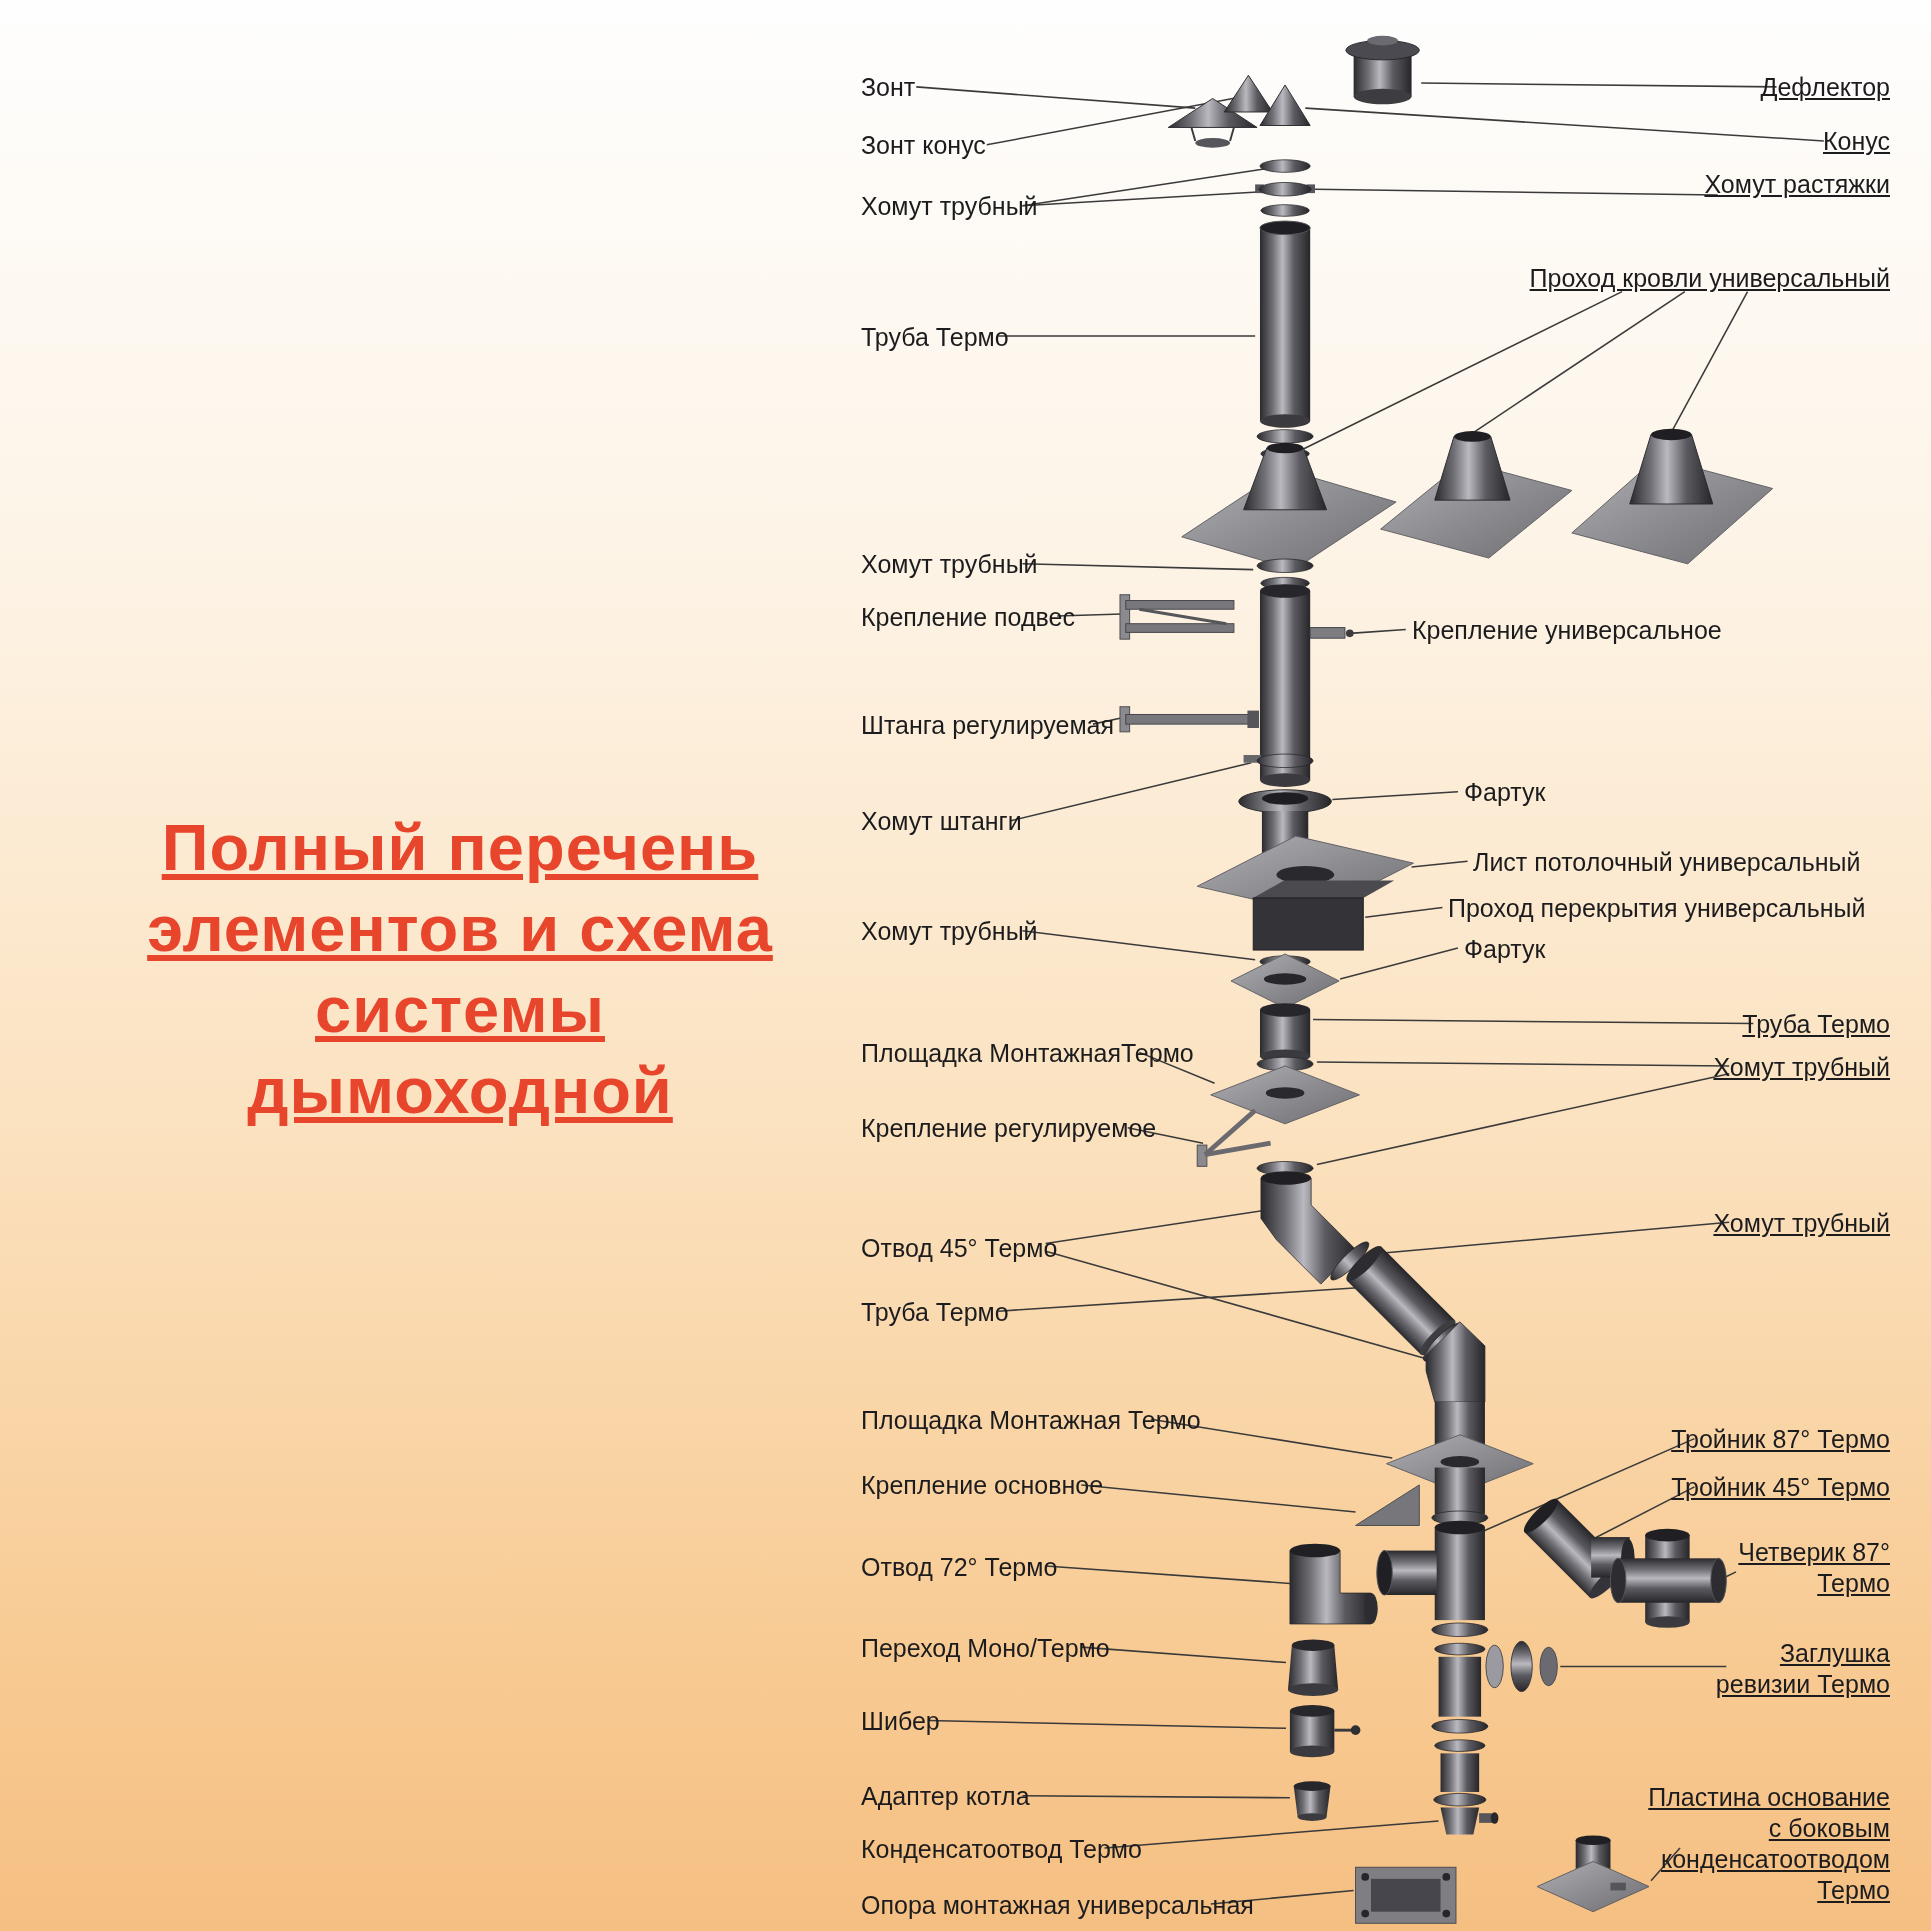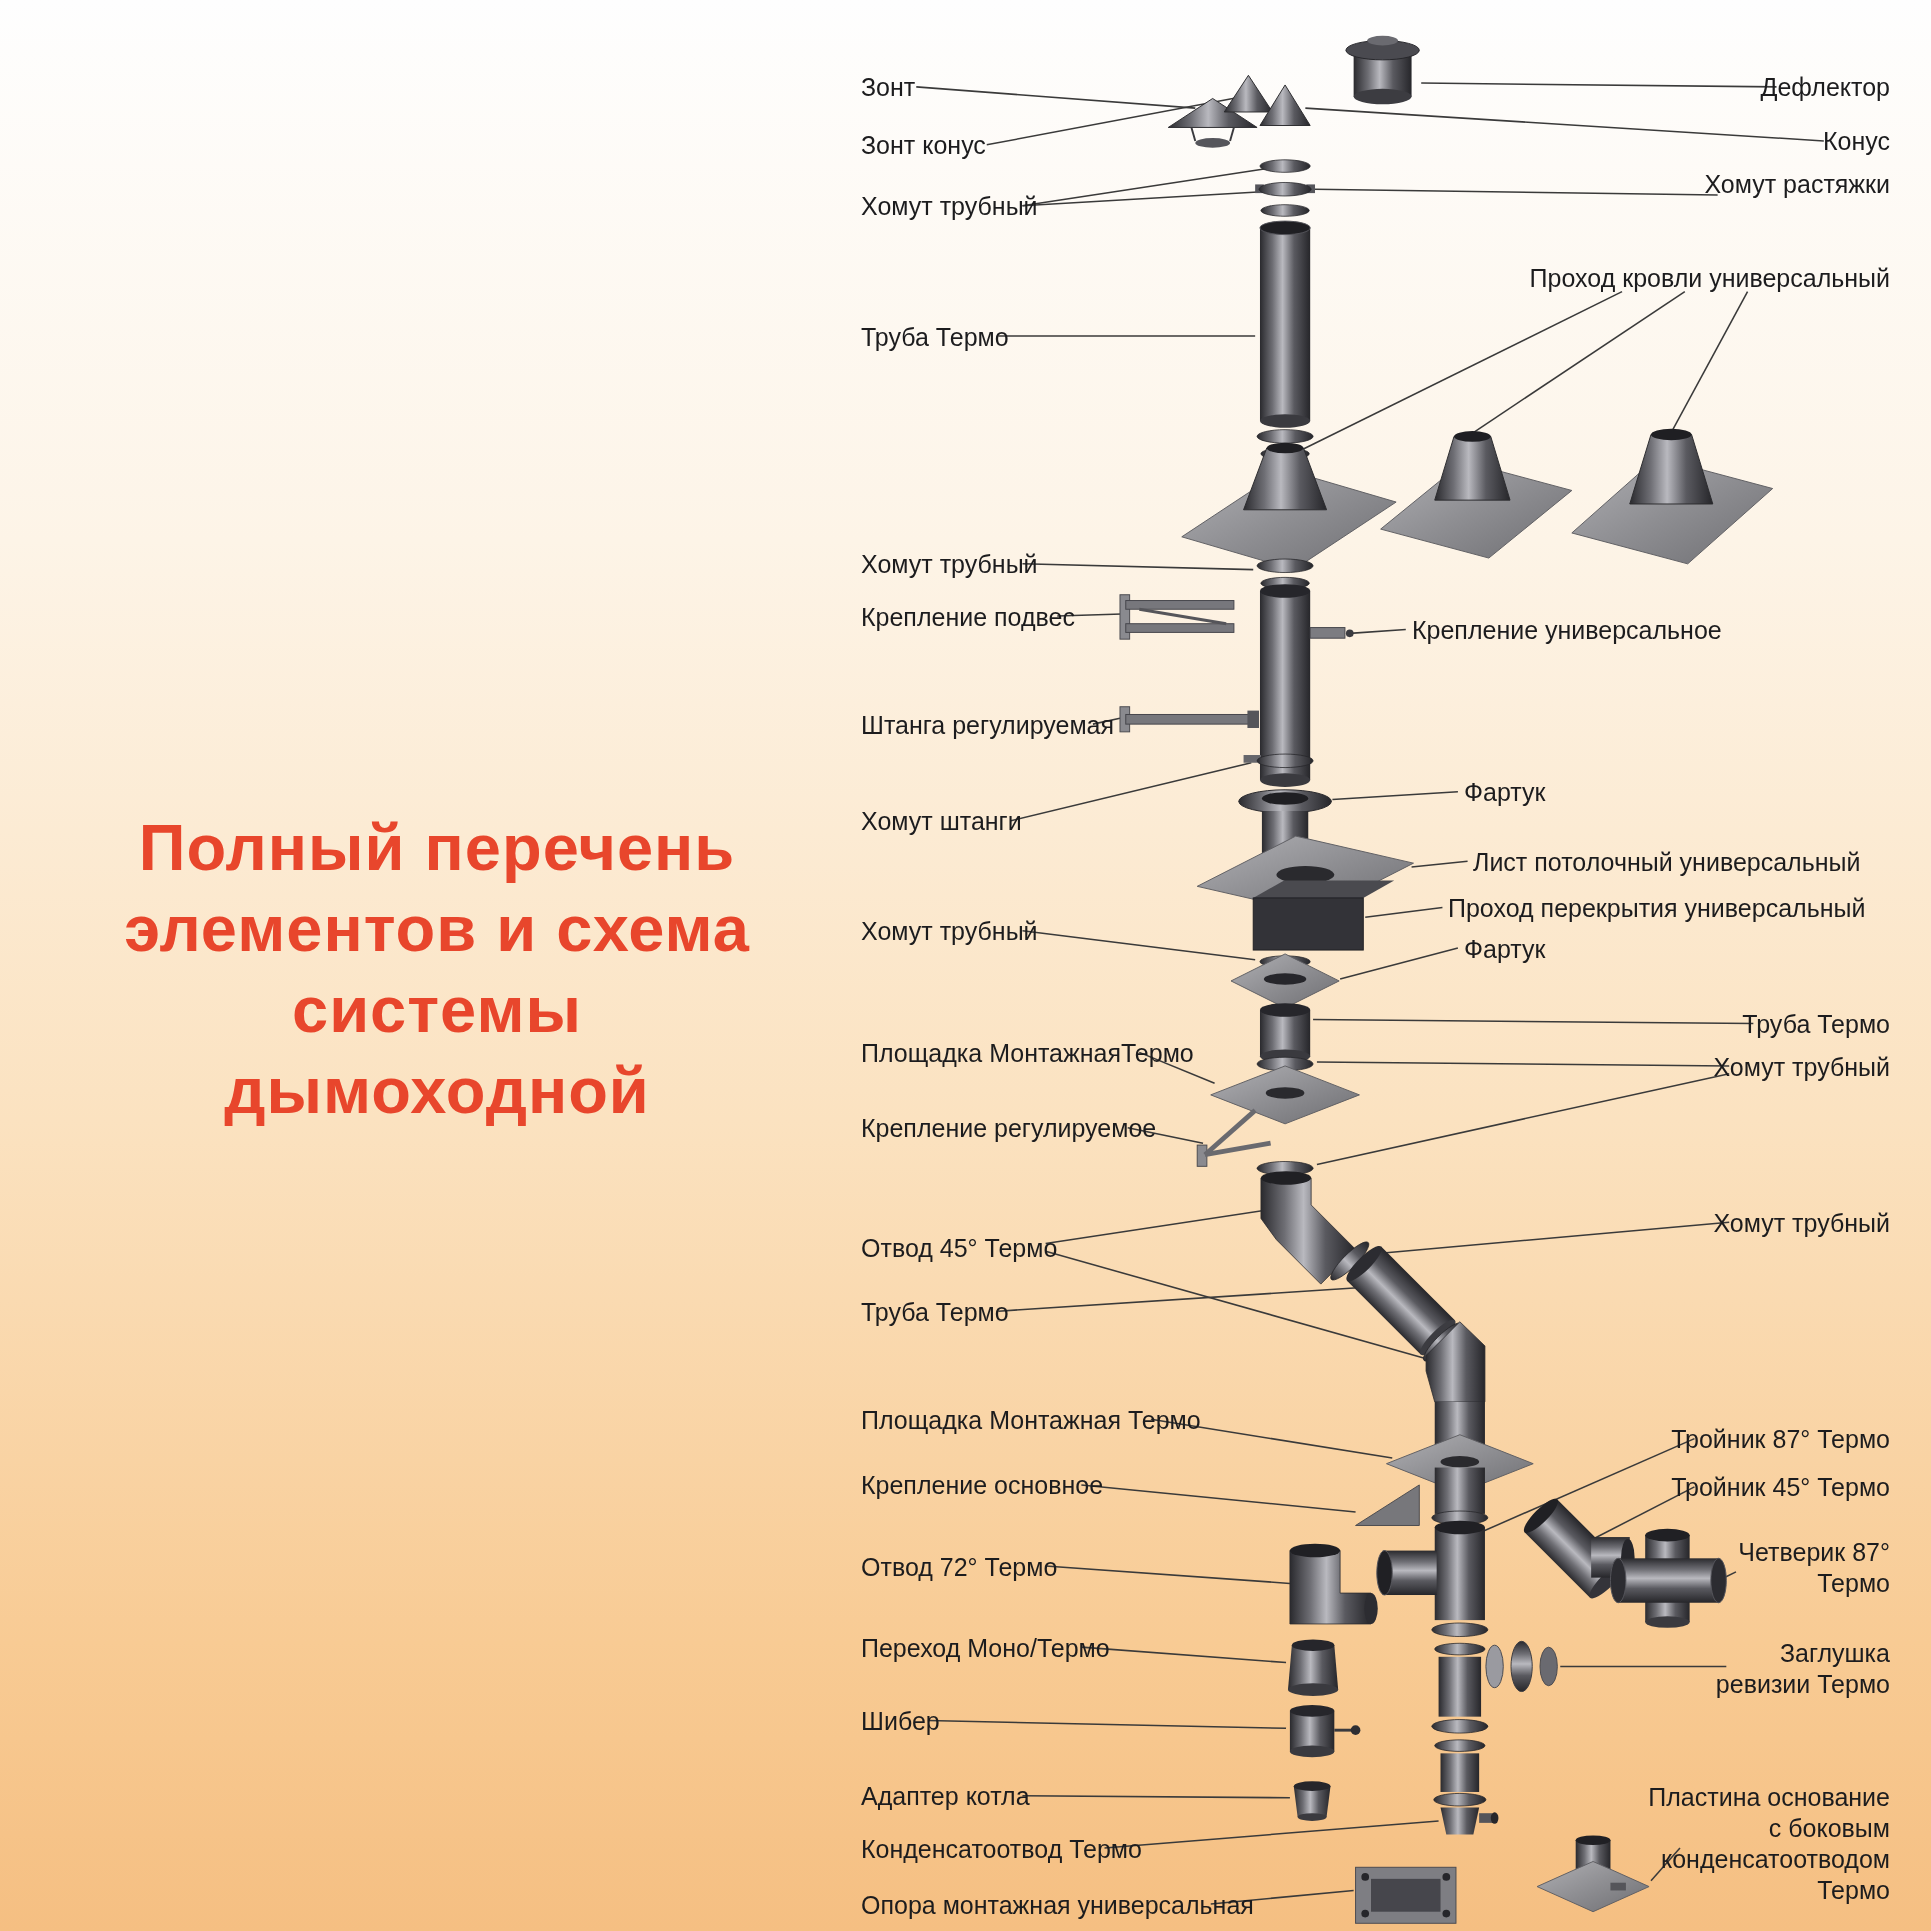--- a/index.html
+++ b/index.html
@@ -3,30 +3,30 @@
 <meta charset="utf-8">
 <style>
   html,body{margin:0;padding:0;}
   .page{
     position:relative; width:1931px; height:1931px; overflow:hidden;
     background:linear-gradient(180deg,#fefefe 0%, #fdf4e7 28%, #fbe2c0 58%, #f8cb94 85%, #f5bf82 100%);
     font-family:"Liberation Sans", sans-serif;
   }
   svg{position:absolute; left:0; top:0;}
   .title{
-    position:absolute; left:46px; top:807px; width:782px;
+    position:absolute; left:69px; top:807px; width:782px;
     text-align:center; color:#e8462c; font-weight:700;
-    font-size:65px; line-height:81px; letter-spacing:1px;
+    font-size:65px; line-height:81px; letter-spacing:1px;text-decoration:underline;
   }
   .lbl{
     position:absolute; font-size:25px; line-height:31px; color:#1c1c1e;
     white-space:pre-line;
   }
   .lbl.l{left:861px;}
-  .lbl.r{right:41px; text-align:right;}
+  .lbl.r{right:41px; text-align:right;text-decoration:underline;}
 </style>
 </head>
 <body>
 
 <div class="page">
 
   <svg width="1931" height="1931" viewBox="0 0 2000 2000">
     <defs>
       <linearGradient id="gM" x1="0" y1="0" x2="1" y2="0">
         <stop offset="0" stop-color="#2a2a2e"></stop>

